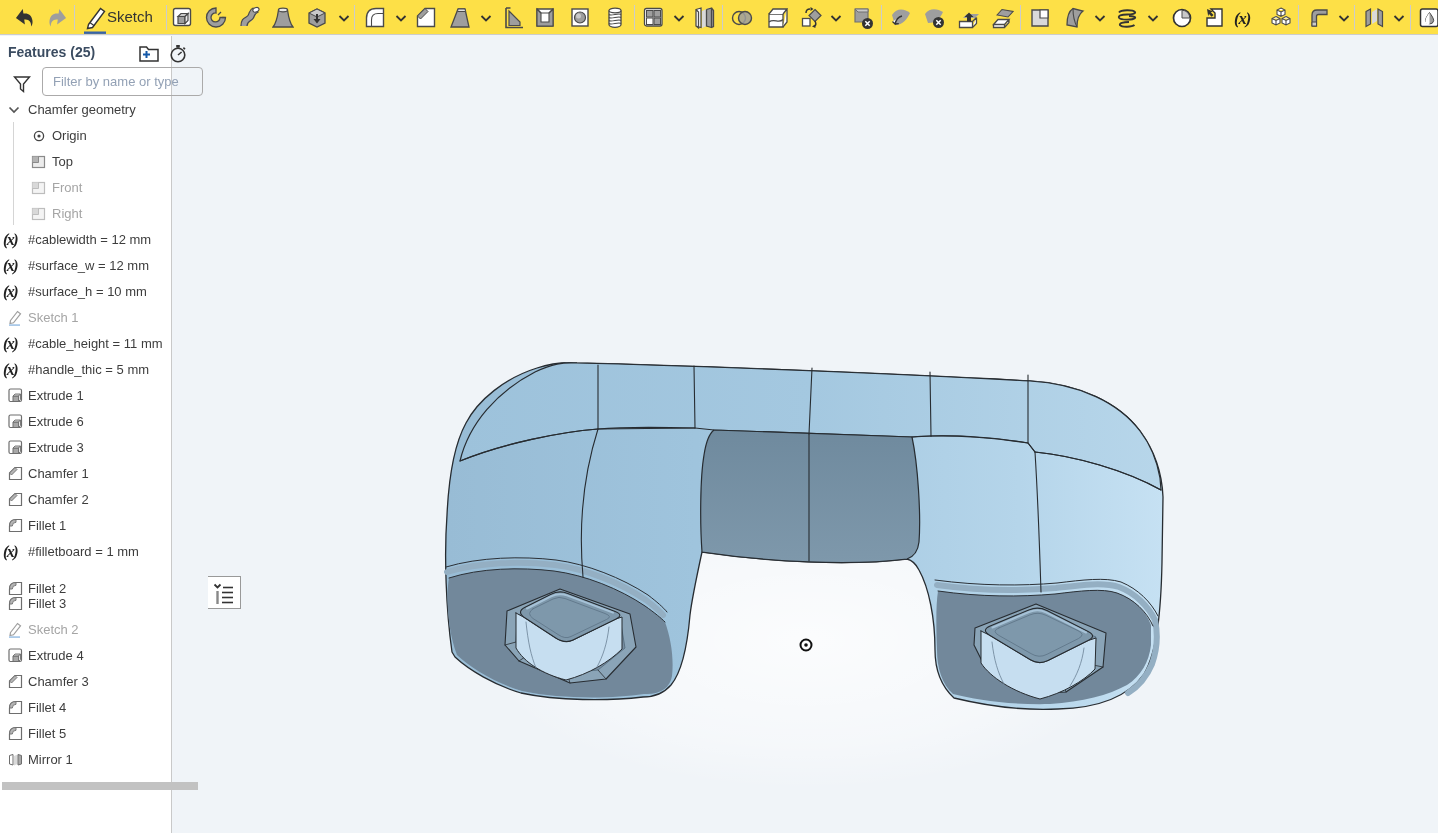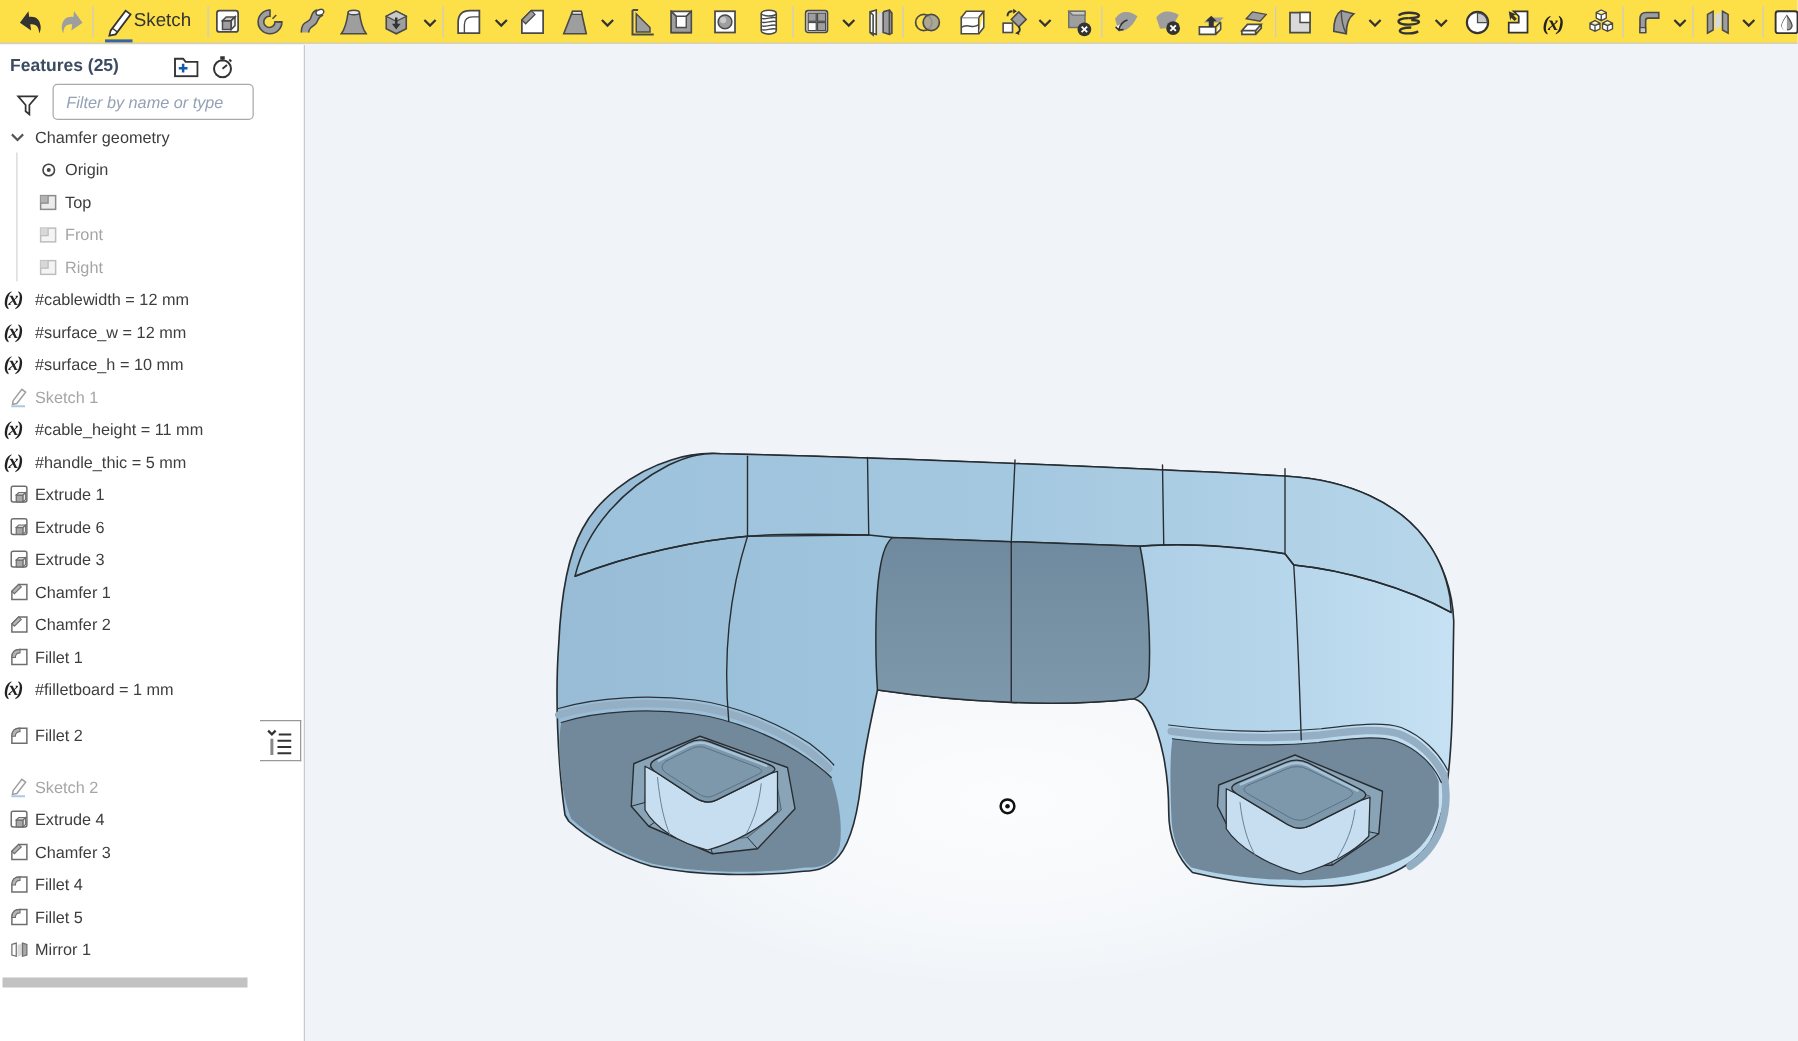--- a/index.html
+++ b/index.html
@@ -1,24 +1,24 @@
 <!DOCTYPE html>
 <html><head>
 <meta charset="utf-8">
 <style>
 *{margin:0;padding:0;box-sizing:border-box}
 html,body{width:1438px;height:833px;overflow:hidden;font-family:"Liberation Sans",sans-serif;background:#f0f4f8}
 #toolbar{position:absolute;left:0;top:0;width:1438px;height:35px;background:#fde047;border-bottom:1px solid #ccc;z-index:30}
 #toolbar svg{position:absolute;top:5px}
 .sep{position:absolute;top:5px;width:1px;height:25px;background:#ccc}
 #sketchtxt{position:absolute;left:107px;top:8px;font-size:15px;color:#333}
-#panel{position:absolute;left:0;top:36px;width:244px;height:797px;background:#fff;border-right:1px solid #c9c9c9;z-index:20}
+#panel{position:absolute;left:0;top:36px;width:172px;height:797px;background:#fff;border-right:1px solid #c9c9c9;z-index:20}
 #phead{position:absolute;left:8px;top:8px;font-size:14px;font-weight:bold;color:#3b4c61}
 .pic{position:absolute}
-#filterbox{position:absolute;left:42px;top:31px;width:161px;height:29px;border:1px solid #abaaaa;border-radius:4px;font-style:italic;color:#93a1b5;font-size:13px;line-height:27px;padding-left:10px}
+#filterbox{position:absolute;left:42px;top:31px;width:161px;height:29px;border:1px solid #abaaaa;border-radius:4px;color:#93a1b5;font-size:13px;line-height:27px;padding-left:10px}
 .row{position:absolute;left:0;width:207px;height:26px;font-size:13px;color:#3d3d3d;line-height:26px}
 .row .lbl{position:absolute;left:28px;top:0}
 .row .lbl2{position:absolute;left:52px;top:0}
 .gray{color:#a5a5a5}
 .ficon{position:absolute;left:8px;top:5px}
 .ficon2{position:absolute;left:31px;top:5px}
 .vx{position:absolute;left:3px;top:0;font-family:"Liberation Serif",serif;font-style:italic;font-weight:bold;font-size:16px;color:#222;letter-spacing:-1.5px}
 #treeline{position:absolute;left:13px;top:86px;width:1px;height:103px;background:#d5d5d5}
 #hscroll{position:absolute;left:2px;top:746px;width:196px;height:8px;background:#c2c2c2}
 #rollback{position:absolute;left:208px;top:576px;width:33px;height:33px;background:#fff;border:1px solid #999;border-left:none;z-index:25}
@@ -515,20 +515,27 @@
       <span class="vx">(x)</span>
       <span class="lbl">#filletboard = 1 mm</span>
     </div>
 <div class="row" style="top:540px">
       <svg class="ficon" width="15" height="15" viewBox="0 0 15 15">
         <path fill="#fff" stroke="#6e6e6e" stroke-width="1.2" d="M1.5,13.5 L1.5,8 Q1.5,1.5 8,1.5 L13.5,1.5 L13.5,13.5 Z"></path>
         <path fill="#b5b5b5" stroke="#6e6e6e" stroke-width="0.9" d="M1.5,8 Q1.5,1.5 8,1.5 L8,4.3 Q4.3,4.3 4.3,8 Z"></path>
       </svg>
       <span class="lbl">Fillet 2</span>
     </div>
+<div class="row" style="top:555px">
+      <svg class="ficon" width="15" height="15" viewBox="0 0 15 15">
+        <path fill="#fff" stroke="#6e6e6e" stroke-width="1.2" d="M1.5,13.5 L1.5,8 Q1.5,1.5 8,1.5 L13.5,1.5 L13.5,13.5 Z"></path>
+        <path fill="#b5b5b5" stroke="#6e6e6e" stroke-width="0.9" d="M1.5,8 Q1.5,1.5 8,1.5 L8,4.3 Q4.3,4.3 4.3,8 Z"></path>
+      </svg>
+      <span class="lbl">Fillet 3</span>
+    </div>
 <div class="row gray" style="top:581px">
       <svg class="ficon" width="15" height="16" viewBox="0 0 15 16">
         <path fill="#fff" stroke="#9e9e9e" stroke-width="1.2" d="M2.5,10.5 L9.5,1.5 L12.5,3.8 L5.5,12.8 L2,13.5 Z"></path>
         <rect x="1" y="14.2" width="11" height="1.8" fill="#aac9e8"></rect>
       </svg>
       <span class="lbl">Sketch 2</span>
     </div>
 <div class="row" style="top:607px">
       <svg class="ficon" width="15" height="15" viewBox="0 0 15 15">
         <rect x="1" y="1" width="12.5" height="12.5" rx="1.5" fill="#fff" stroke="#6e6e6e" stroke-width="1.2"></rect>

